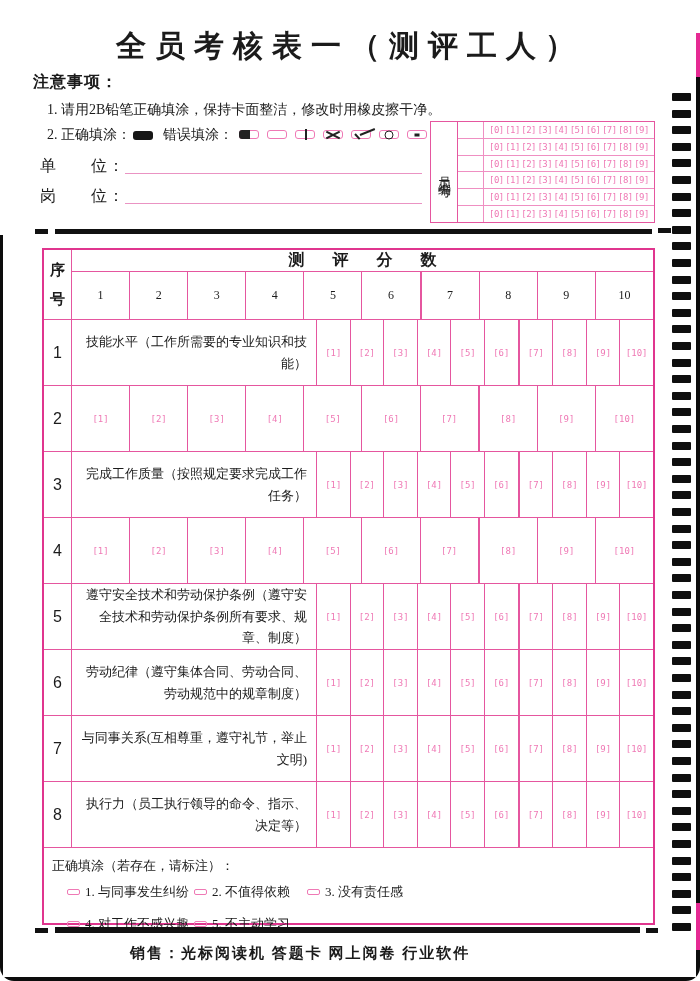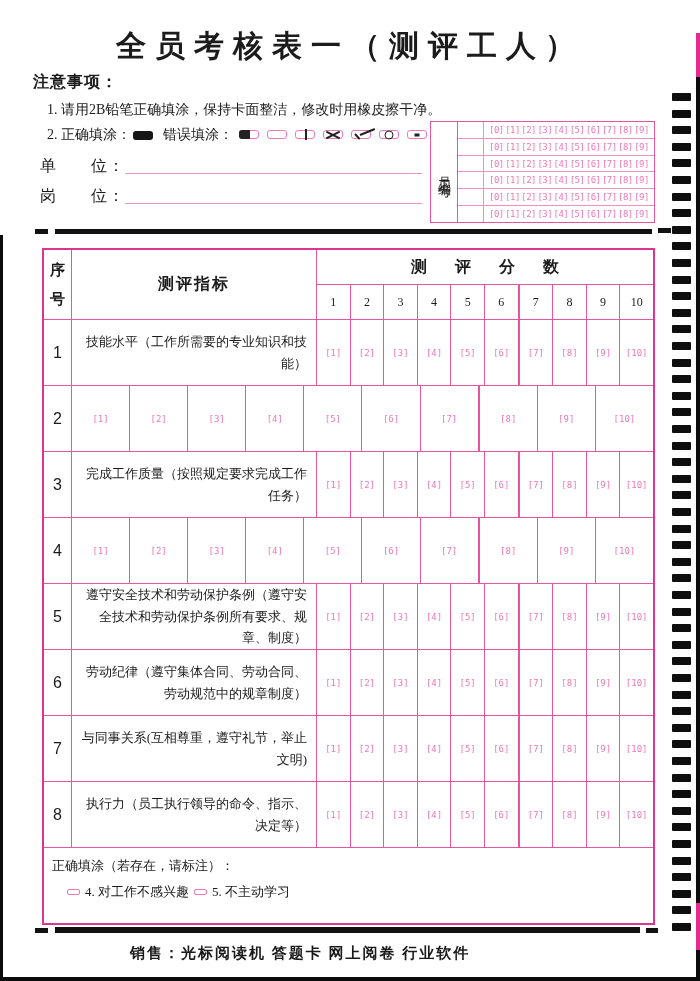--- a/index.html
+++ b/index.html
@@ -5,21 +5,21 @@
   :root{
     --pink:#e5569f;
     --pink-strong:#e0358e;
     --pink-soft:#ef8fc2;
     --bubble:#ef79b5;
     --ink:#1b1b1b;
   }
   *{box-sizing:border-box;margin:0;padding:0;}
   body{margin:0;background:#fff;}
   .sheet{position:relative;width:700px;height:981px;background:#fff;overflow:hidden;
-         font-family:"Liberation Serif","DejaVu Serif",serif;color:var(--ink);}
+         font-family:"Liberation Serif","DejaVu Serif",serif;color:var(--ink);border-radius:14px;}
   .title{position:absolute;top:26px;left:0;width:700px;text-align:center;
          font-size:30px;font-weight:bold;letter-spacing:9px;}
   .notices{position:absolute;left:33px;top:72px;}
   .n-head{font-size:16px;font-weight:bold;letter-spacing:1px;}
   .n-line1{margin:8px 0 0 14px;font-size:14px;}
   .n-line2{margin:7px 0 0 14px;font-size:14px;display:flex;align-items:center;}
   .mark-filled{display:inline-block;width:20px;height:9px;background:#161616;border-radius:3px;
                margin:0 10px 0 2px;}
   .n-wrong-label{margin-right:6px;}
   .wmark{display:inline-block;width:20px;height:9px;border:1px solid var(--bubble);
@@ -62,21 +62,21 @@
 
   .etable{position:absolute;left:42px;top:248px;width:613px;height:677px;
          border:2px solid var(--pink-strong);display:flex;flex-direction:column;background:#fff;}
   .t-header{height:70px;display:flex;border-bottom:1px solid var(--pink);flex:none;}
   .h-seq{width:28px;border-right:1px solid var(--pink);display:flex;align-items:center;justify-content:center;}
   .h-seq span{display:block;width:17px;font-size:15px;font-weight:bold;line-height:1.9;
          text-align:center;word-break:break-all;}
   .h-ind{width:245px;border-right:1px solid var(--pink);display:flex;align-items:center;
          justify-content:center;font-size:16px;font-weight:bold;letter-spacing:2px;}
   .h-score{flex:1;display:flex;flex-direction:column;}
-  .h-score-title{height:35px;display:flex;align-items:center;justify-content:center;
+  .h-score-title{height:22px;display:flex;align-items:center;justify-content:center;
          font-size:16px;font-weight:bold;letter-spacing:12px;text-indent:12px;
          border-bottom:1px solid var(--pink);}
   .h-nums{flex:1;display:flex;}
   .h-num{flex:1;border-right:1px solid var(--pink);display:flex;align-items:center;
          justify-content:center;font-size:12px;}
   .h-num:last-child{border-right:none;}
   .h-num:nth-child(6){border-right-width:2px;}
   .t-row{height:66px;display:flex;border-bottom:1px solid var(--pink);flex:none;}
   .c-seq{width:28px;border-right:1px solid var(--pink);display:flex;align-items:center;
          justify-content:center;font-family:"Liberation Sans","DejaVu Sans",sans-serif;font-size:16px;}
@@ -229,21 +229,20 @@
 
   <div class="sep-dash" style="left:35px;top:229px;width:13px;"></div>
   <div class="sep-bar"></div>
   <div class="sep-dash" style="left:658px;top:228px;width:13px;"></div>
 
   <div class="etable">
     <div class="t-header">
       <div class="h-seq">
         <span>序号</span>
       </div>
-      <div class="h-ind">测评指标</div>
       <div class="h-score">
         <div class="h-score-title">测 评 分 数</div>
         <div class="h-nums" id="h-nums">
             <div class="h-num">1</div>
             <div class="h-num">2</div>
             <div class="h-num">3</div>
             <div class="h-num">4</div>
             <div class="h-num">5</div>
             <div class="h-num">6</div>
             <div class="h-num">7</div>
@@ -361,20 +360,34 @@
           <div class="c-bub">[6]</div>
           <div class="c-bub">[7]</div>
           <div class="c-bub">[8]</div>
           <div class="c-bub">[9]</div>
           <div class="c-bub">[10]</div>
         </div>
       </div>
     <div class="t-problems">
       <div class="p-head">正确填涂（若存在，请标注）：</div>
       <div id="p-rows">
+          <div class="p-row">
+            <div class="p-item">
+              <span class="p-box"></span>
+              <span>1. 与同事发生纠纷</span>
+            </div>
+            <div class="p-item">
+              <span class="p-box"></span>
+              <span>2. 不值得依赖</span>
+            </div>
+            <div class="p-item">
+              <span class="p-box"></span>
+              <span>3. 没有责任感</span>
+            </div>
+          </div>
           <div class="p-row">
             <div class="p-item">
               <span class="p-box"></span>
               <span>4. 对工作不感兴趣</span>
             </div>
             <div class="p-item">
               <span class="p-box"></span>
               <span>5. 不主动学习</span>
             </div>
           </div>

